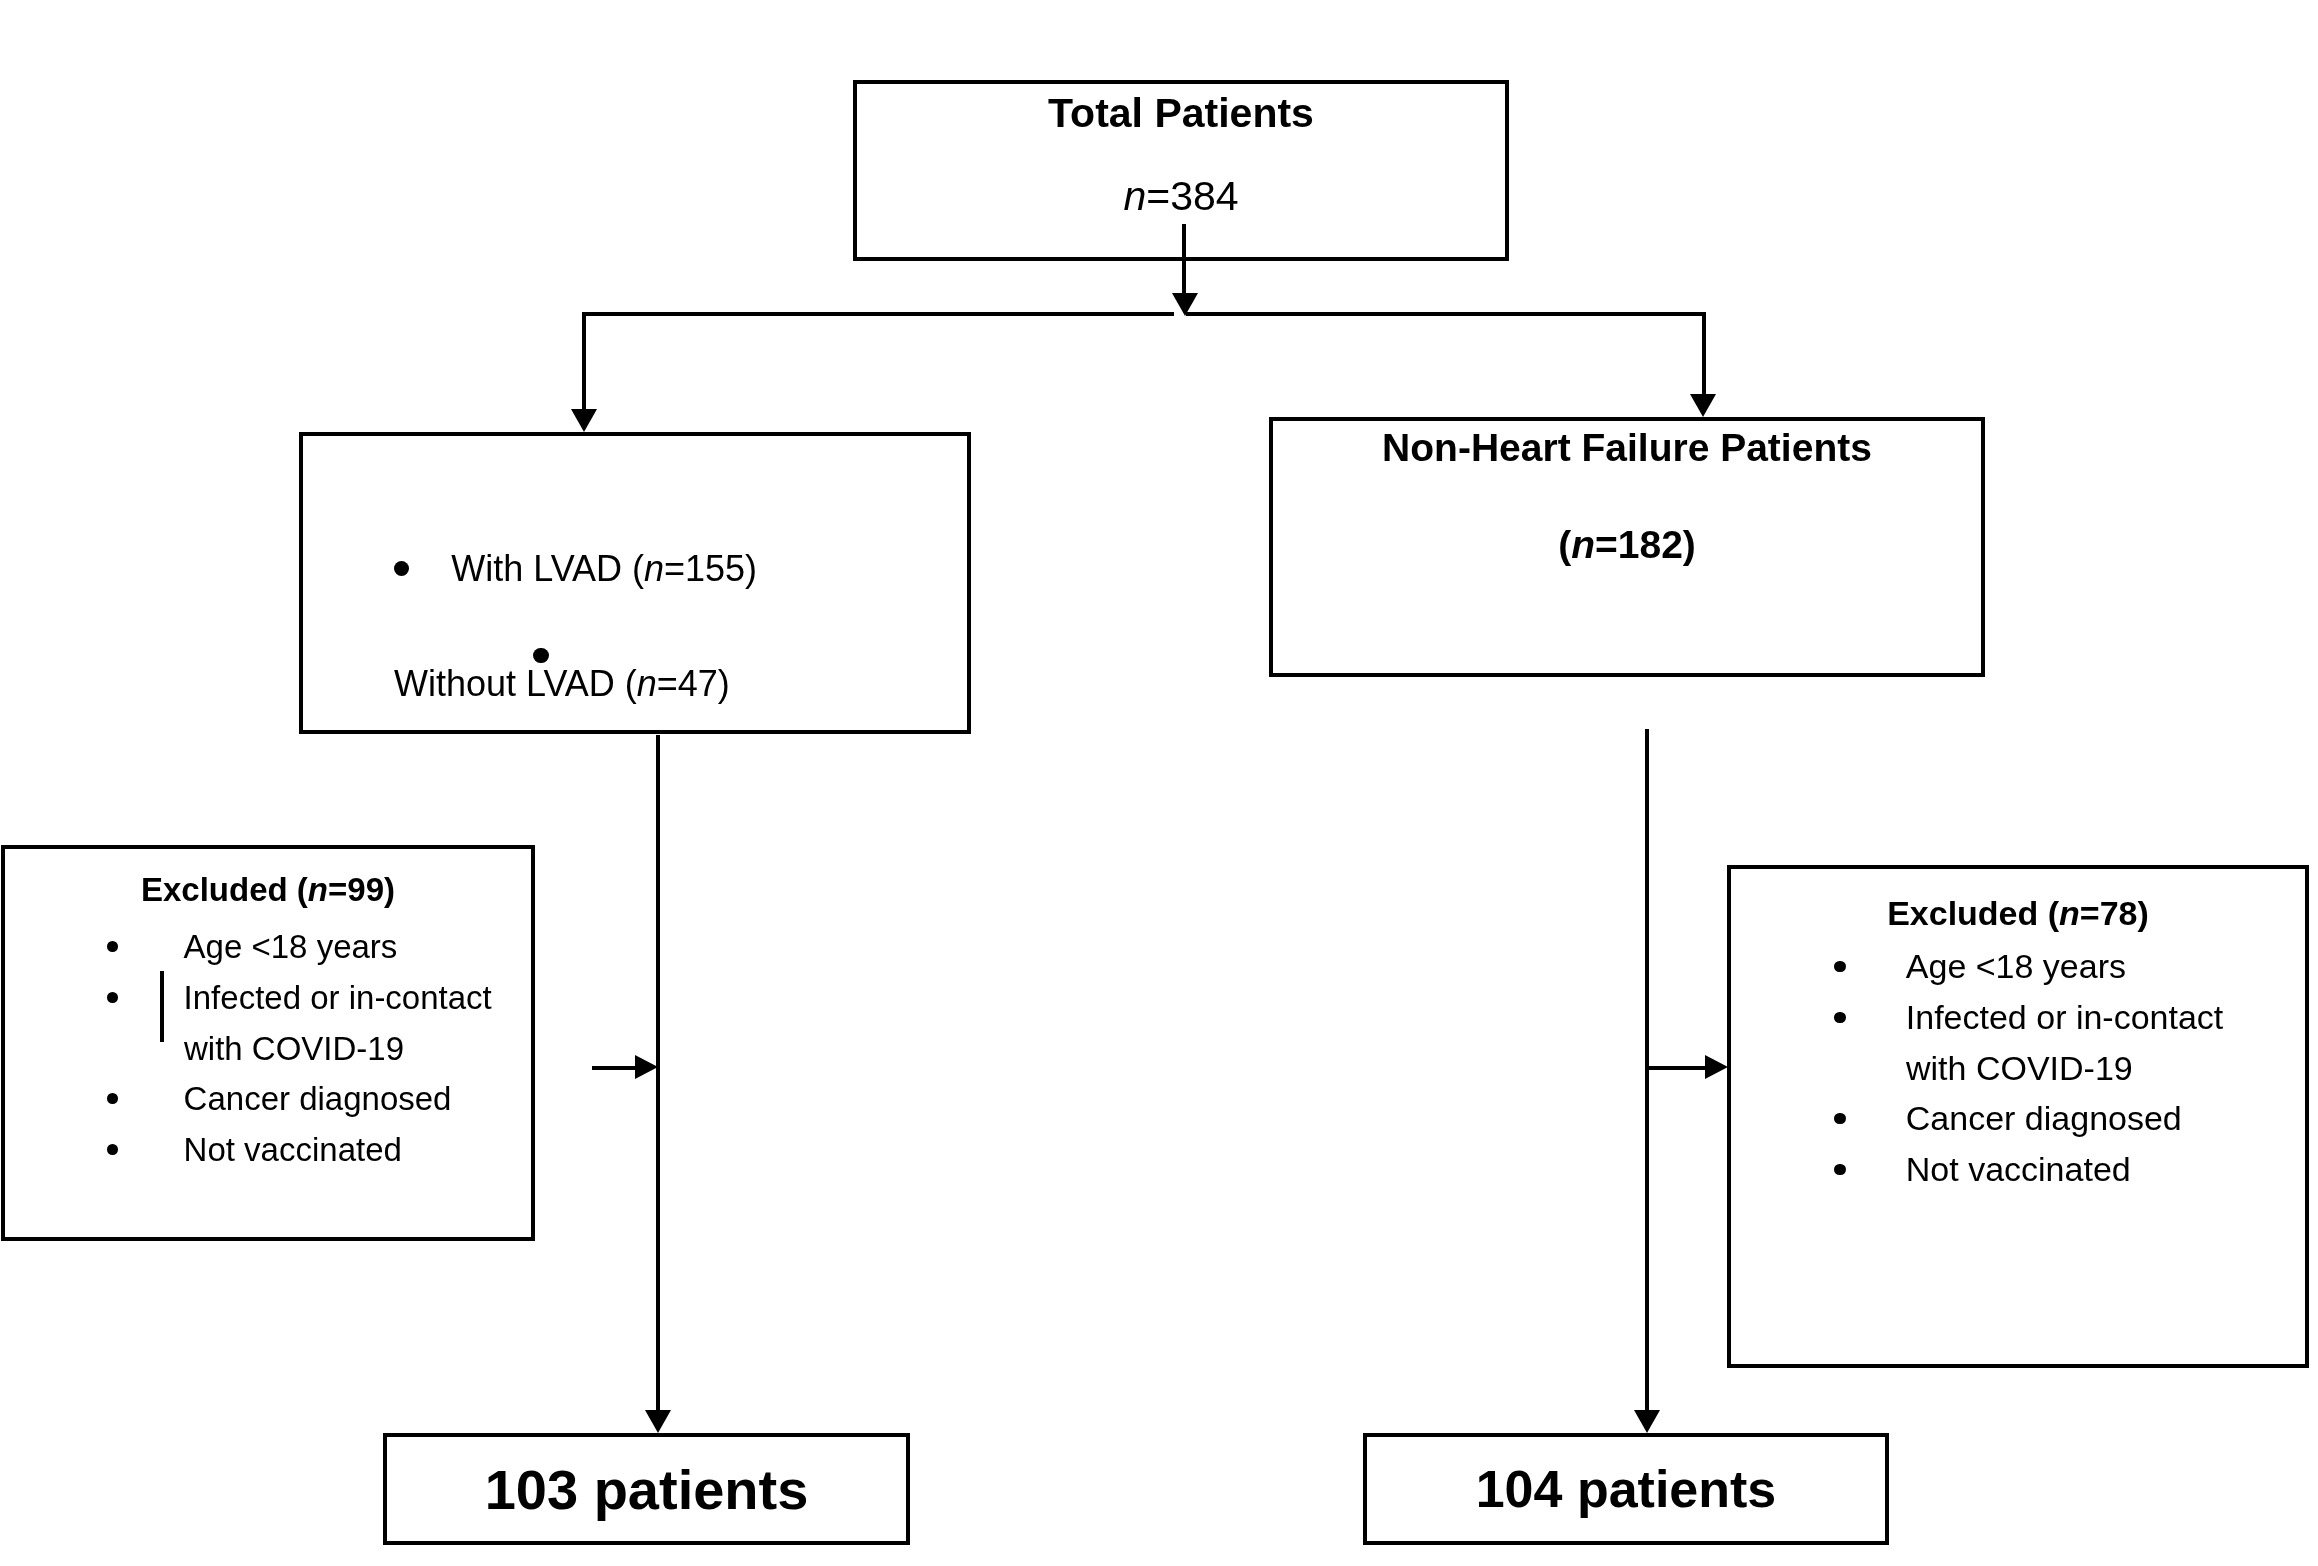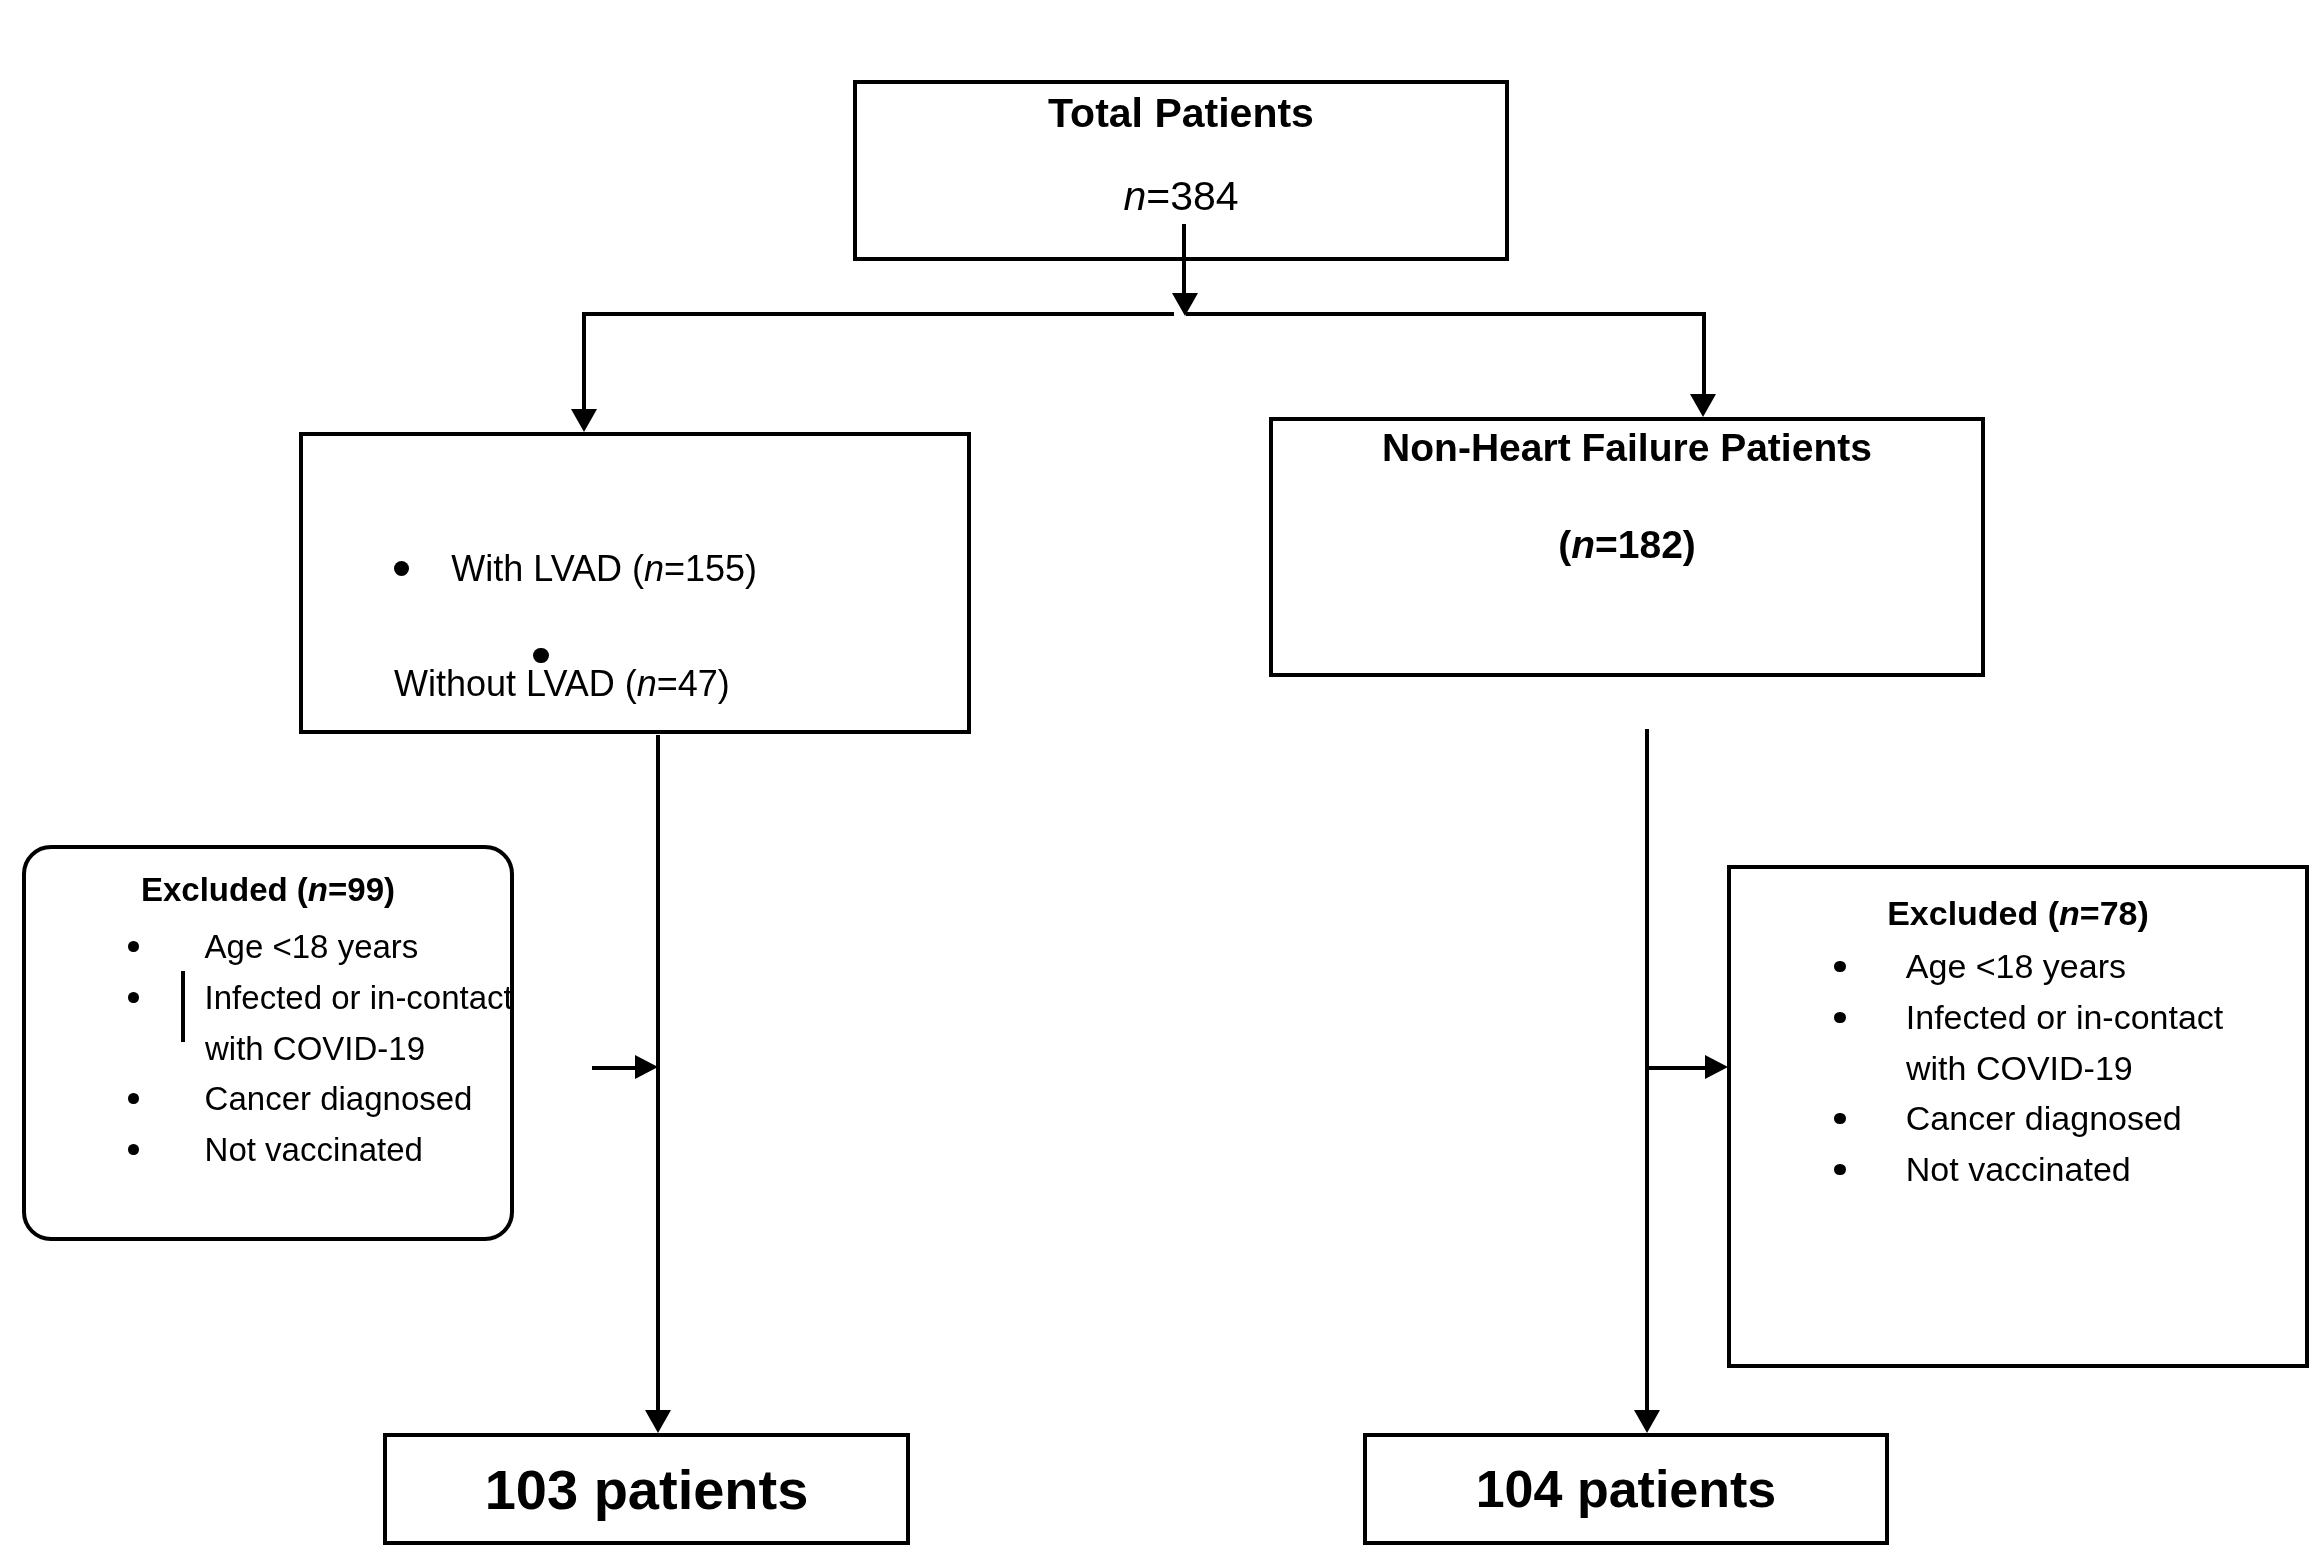--- a/index.html
+++ b/index.html
@@ -120,21 +120,21 @@
   <div class="box" style="left:1269px; top:417px; width:716px; height:260px;">
     <div class="tline bold" style="top:3.5px; font-size:39px; line-height:45px;">Non-Heart Failure Patients</div>
     <div class="tline bold" style="top:100px; font-size:39px; line-height:47px;"><span>(</span><span class="ital">n</span><span>=182)</span></div>
   </div>
 
   <div class="vline" style="left:656px; top:735px; height:676px;"></div>
   <div class="arrow-down" style="left:645px; top:1410px;"></div>
   <div class="vline" style="left:1645px; top:729px; height:682px;"></div>
   <div class="arrow-down" style="left:1634px; top:1410px;"></div>
 
-  <div class="box thin" style="left:22px; top:845px; width:492px; height:396px;border-radius:29px;">
+  <div class="box thin" style="left:1px; top:845px; width:534px; height:396px;">
     <div class="tline bold" style="top:20.6px; font-size:33px; line-height:40px;"><span>Excluded (</span><span class="ital">n</span><span>=99)</span></div>
     <div class="brow xl-row" style="top:72px;">
       <span class="dot"></span>
       <span>Age &lt;18 years</span>
     </div>
     <div class="brow xl-row" style="top:123px;">
       <span class="dot"></span>
       <span>Infected or in-contact</span>
     </div>
     <div class="brow xl-cont" style="top:174px;">

